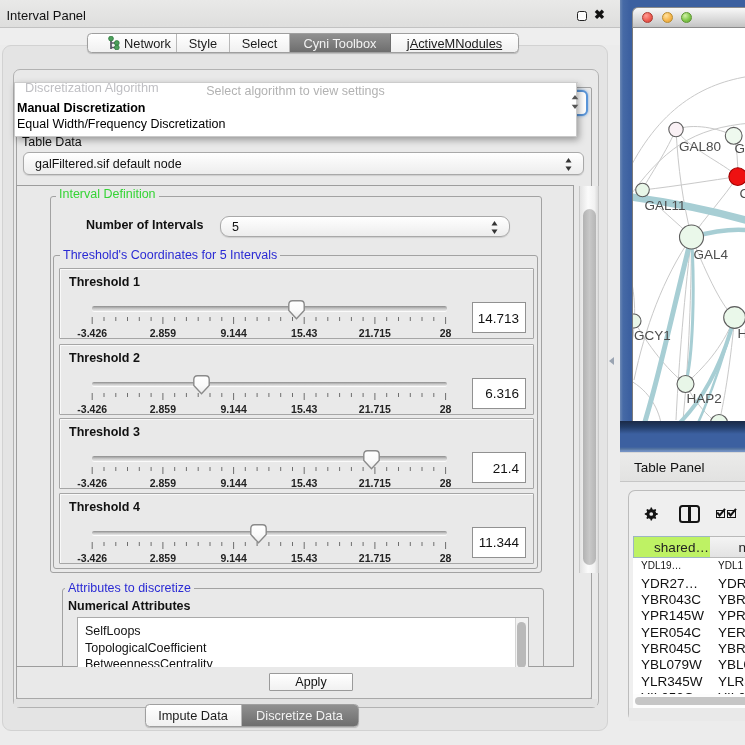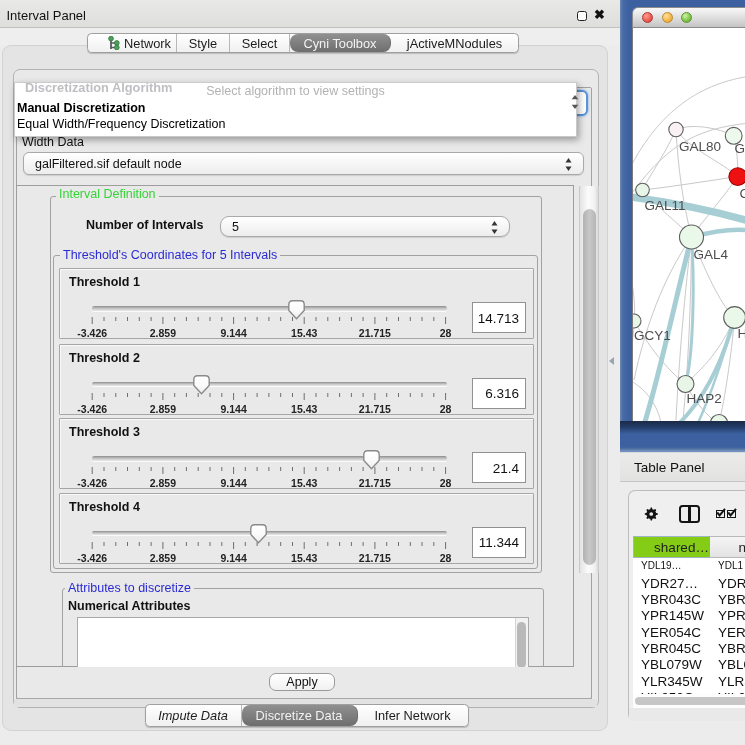--- a/index.html
+++ b/index.html
@@ -7,21 +7,21 @@
 .abs{position:absolute;}
 .grpborder{position:absolute;border:1px solid #a2a2a2;border-radius:3px;}
 .gtitle{position:absolute;background:#e9e9e9;padding:0 3px;line-height:12px;}
 .combo{position:absolute;background:linear-gradient(#ffffff,#f4f4f4 60%,#ededed);border:1px solid #a9a9a9;border-radius:5px;box-shadow:0 1px 1px rgba(0,0,0,0.12);}
 .combo .ctext{position:absolute;left:11px;top:50%;transform:translateY(-50%);font-size:12.5px;color:#111;}
 .updown{position:absolute;width:9px;}
 .updown svg{display:block;}
 .seg{position:absolute;display:flex;background:linear-gradient(#ffffff,#f0f0f0);border:1px solid #9f9f9f;border-radius:4.5px;box-shadow:0 1px 1px rgba(0,0,0,0.18);overflow:hidden;}
 .seg .s{display:flex;align-items:center;justify-content:center;font-size:12.8px;color:#1c1c1c;border-right:1px solid #b8b8b8;white-space:nowrap;}
 .seg .s:last-child{border-right:none;}
-.seg .sel{background:linear-gradient(#909090,#6e6e6e);color:#f2f2f2;border-right-color:#6e6e6e;border-radius:8px;}
+.seg .sel{background:linear-gradient(#909090,#6e6e6e);color:#f2f2f2;border-right-color:#6e6e6e;}
 .tpanel{position:absolute;left:59px;width:475px;height:71px;background:#e9e9e9;border:1px solid #a6a6a6;border-radius:1px;box-shadow:inset 1px 1px 0 rgba(255,255,255,0.7);}
 .tlabel{position:absolute;left:9px;top:6px;font-size:12.5px;font-weight:bold;color:#111;}
 .track{position:absolute;left:32px;top:37px;width:355px;height:4.6px;background:linear-gradient(#8d8d8d,#c9c9c9 55%,#e8e8e8);border-radius:2.3px;box-shadow:0 1px 0 rgba(255,255,255,0.8);}
 .vbox{position:absolute;left:412px;top:33px;width:54px;height:31px;background:#fff;border:1px solid #919191;}
 .vbox span{position:absolute;right:6px;top:50%;transform:translateY(-50%);font-size:13.5px;color:#111;}
 </style></head><body>
 
 <div class="abs" style="left:0;top:0;width:620px;height:28px;background:linear-gradient(#e9e9e8,#dededd);border-bottom:1px solid #c2c2c2;"></div>
 <div class="abs" style="left:6.5px;top:7.5px;font-size:13px;color:#111;">Interval Panel</div>
 <div class="abs" style="left:577px;top:10.5px;width:10px;height:10px;border:1.6px solid #222;border-radius:2.5px;background:#fcfcfc;"></div>
@@ -277,50 +277,50 @@
     <div class="vbox">
       <span>11.344</span>
     </div>
   </div>
 <div class="abs" style="left:16px;top:574px;width:558px;height:93px;overflow:hidden;">
   <div class="grpborder" style="left:46px;top:14px;width:482px;height:120px;"></div>
 </div>
 <div class="gtitle" style="left:65px;top:582px;font-size:12.5px;color:#2a2ad4;">Attributes to discretize</div>
 <div class="abs" style="left:68px;top:599px;font-size:12.5px;font-weight:bold;color:#111;">Numerical Attributes</div>
 <div class="abs" style="left:77px;top:617px;width:452px;height:50px;background:#ffffff;border:1px solid #aaaaaa;border-bottom:none;overflow:hidden;">
+  <div style="position:absolute;left:7px;top:5px;font-size:12.5px;color:#111;line-height:16.5px;">SelfLoops<br>TopologicalCoefficient<br>BetweennessCentrality</div>
   <div style="position:absolute;right:0px;top:0px;width:13px;height:50px;background:#f2f2f2;border-left:1px solid #d5d5d5;"></div>
   <div style="position:absolute;right:2px;top:4px;width:9px;height:46px;background:#b9b9b9;border-radius:4.5px;"></div>
 </div>
 
-<div class="abs" style="left:269px;top:673px;width:66px;height:18px;background:linear-gradient(#ffffff,#f1f1f1);border:1px solid #9a9a9a;border-radius:7px;text-align:center;line-height:17px;font-size:12.5px;color:#111;">Apply</div>
+<div class="abs" style="left:269px;top:673px;width:84px;height:18px;background:linear-gradient(#ffffff,#f1f1f1);border:1px solid #9a9a9a;border-radius:1px;text-align:center;line-height:17px;font-size:12.5px;color:#111;">Apply</div>
 
 <div class="abs" style="left:14px;top:699px;width:583px;height:8px;background:#e2e2e2;"></div>
 <div class="abs" style="left:16px;top:698px;width:576px;height:1px;background:#a8a8a8;"></div>
 
 <div class="seg" style="left:144.5px;top:704px;height:23px;">
- <div class="s" style="width:96px;font-style:italic;">Impute Data</div>
+ <div class="s" style="width:96px;">Impute Data</div>
  <div class="s sel" style="width:116px;">Discretize Data</div>
- <div class="s" style="width:110px;">Infer Network</div>
 </div>
 
 <div class="seg" style="left:87px;top:33px;height:20px;">
  <div class="s" style="width:89px;padding-left:15px;">
    <svg width="12" height="14" style="margin-right:4px;">
         <line x1="3" y1="3" x2="3" y2="13" stroke="#5a5a66" stroke-width="1.8"></line>
         <line x1="3" y1="7" x2="8" y2="7" stroke="#5a5a66" stroke-width="1.6"></line>
         <line x1="3" y1="11.5" x2="8" y2="11.5" stroke="#5a5a66" stroke-width="1.6"></line>
         <circle cx="3" cy="2.6" r="2.4" fill="#4da05c" stroke="#2e7a3e" stroke-width="0.8"></circle>
         <circle cx="8.8" cy="7" r="2.4" fill="#4da05c" stroke="#2e7a3e" stroke-width="0.8"></circle>
         <circle cx="8.8" cy="11.5" r="2.4" fill="#4da05c" stroke="#2e7a3e" stroke-width="0.8"></circle>
       </svg>
    Network</div>
  <div class="s" style="width:53px;">Style</div>
  <div class="s" style="width:60px;">Select</div>
  <div class="s sel" style="width:101px;">Cyni Toolbox</div>
- <div class="s" style="width:127px;">jActiveMNodules</div>
+ <div class="s" style="width:127px;text-decoration:underline;">jActiveMNodules</div>
 </div>
 
 <div class="abs" style="left:620px;top:0;width:125px;height:452px;background:linear-gradient(90deg,#6c88b4 0px,#466aa6 3px,#3c60a0 10px,#3c60a0);"></div>
 <div class="abs" style="left:632px;top:7px;width:113px;height:21px;background:linear-gradient(#f8f8f8,#d2d2d2 75%,#c3c3c3);border:1px solid #8b8b8b;border-right:none;border-radius:6px 0 0 0;"></div>
 <div class="abs" style="left:642px;top:12px;width:11px;height:11px;border-radius:50%;background:radial-gradient(circle at 35% 30%,#ff9d95,#ee5f55 55%,#d0392f);border:0.8px solid #ad3a32;"></div>
 <div class="abs" style="left:661.5px;top:12px;width:11px;height:11px;border-radius:50%;background:radial-gradient(circle at 35% 30%,#ffe2a0,#f6b74e 55%,#dd9b33);border:0.8px solid #b98c2e;"></div>
 <div class="abs" style="left:681px;top:12px;width:11px;height:11px;border-radius:50%;background:radial-gradient(circle at 35% 30%,#d2f0a8,#82c94c 55%,#5fa236);border:0.8px solid #5d9433;"></div>
 
 <div class="abs" style="left:632px;top:28px;width:113px;height:393px;background:#ffffff;overflow:hidden;border-left:1px solid #7b7b7b;">
 <svg width="113" height="393" viewBox="0 0 113 393" style="position:absolute;left:0;top:-0px;">
@@ -398,21 +398,21 @@
 <div class="abs" style="left:688.3px;top:507px;width:2.4px;height:14px;background:#141414;"></div>
 <div class="abs" style="left:715.5px;top:509.5px;width:9px;height:8.5px;border:1.4px solid #141414;background:#efefef;"></div>
 <svg class="abs" style="left:715.0px;top:507px;" width="12" height="12">
     <path d="M2.2 5.5 L4.6 8.4 L10 1.8" stroke="#141414" stroke-width="2" fill="none"></path>
   </svg>
 <div class="abs" style="left:726.5px;top:509.5px;width:9px;height:8.5px;border:1.4px solid #141414;background:#efefef;"></div>
 <svg class="abs" style="left:726.0px;top:507px;" width="12" height="12">
     <path d="M2.2 5.5 L4.6 8.4 L10 1.8" stroke="#141414" stroke-width="2" fill="none"></path>
   </svg>
 <div class="abs" style="left:633px;top:536px;width:112px;height:158px;background:#ffffff;overflow:hidden;">
-  <div style="position:absolute;left:0;top:0;width:88px;height:22px;background:#84cc16;border:1px solid #9db6c2;text-align:center;text-indent:9px;line-height:21px;font-size:13.5px;color:#222;">shared…</div>
+  <div style="position:absolute;left:0;top:0;width:88px;height:22px;background:#bef264;border:1px solid #9db6c2;text-align:center;text-indent:9px;line-height:21px;font-size:13.5px;color:#222;">shared…</div>
   <div style="position:absolute;left:76.5px;top:0;width:36px;height:22px;background:linear-gradient(#f4f4f4,#e3e3e3);border:1px solid #b9b9b9;border-left:none;font-size:13.5px;color:#222;">
       <span style="position:absolute;left:29px;top:3px;">n</span>
     </div>
 </div>
 <div class="abs" style="left:633px;top:558.5px;width:128px;height:16.3px;overflow:hidden;background:#fff;font-size:10px;color:#111;">
     <span style="position:absolute;left:8px;top:1px;">YDL19…</span>
     <span style="position:absolute;left:85px;top:1px;">YDL1</span>
   </div>
 <div class="abs" style="left:633px;top:574.8px;width:112px;height:16.3px;overflow:hidden;background:#fff;font-size:13.5px;color:#111;">
     <span style="position:absolute;left:8px;top:1px;">YDR27…</span>
@@ -444,30 +444,30 @@
   </div>
 <div class="abs" style="left:633px;top:688.9px;width:112px;height:16.3px;overflow:hidden;background:#fff;font-size:13.5px;color:#111;">
     <span style="position:absolute;left:8px;top:1px;">YIL052C</span>
     <span style="position:absolute;left:85px;top:1px;">YIL0</span>
   </div>
 <div class="abs" style="left:633px;top:694px;width:112px;height:14px;background:#fdfdfd;"></div>
 <div class="abs" style="left:635px;top:697px;width:116px;height:8px;background:#c6c6c6;border-radius:4px;"></div>
 <div class="abs" style="left:629px;top:708px;width:116px;height:13px;background:#e9e9e9;"></div>
 
 <div class="abs" style="left:300px;top:90px;width:288px;height:26px;background:#fff;border:2.5px solid #5a95d8;border-radius:6px;box-shadow:0 0 3px rgba(90,149,216,0.8);"></div>
-<div class="abs" style="left:22px;top:135px;font-size:12.5px;color:#111;">Width Data</div>
+<div class="abs" style="left:22px;top:135px;font-size:12.5px;color:#111;">Table Data</div>
 <div class="abs" style="left:14px;top:82px;width:563px;height:55px;background:#ffffff;border:1px solid #c9c9c9;box-shadow:2px 3px 7px rgba(0,0,0,0.35);"></div>
 <div class="abs" style="left:14px;top:84px;width:563px;height:16px;text-align:center;font-size:12.5px;color:#b2b2b2;">Select algorithm to view settings</div>
 <div class="abs" style="left:571px;top:94px;"><svg width="8" height="16">
       <path d="M4 1 L7.3 5.2 H0.7 Z" fill="#555"></path>
       <path d="M4 15 L7.3 10.8 H0.7 Z" fill="#555"></path>
     </svg></div>
 <div class="abs" style="left:17px;top:101px;font-size:12.5px;font-weight:bold;color:#000;">Manual Discretization</div>
 <div class="abs" style="left:17px;top:117px;font-size:12.5px;color:#000;">Equal Width/Frequency Discretization</div>
-<div class="abs" style="left:25px;top:80px;font-size:12.8px;font-weight:bold;color:#bfbfc3;">Discretization Algorithm</div>
+<div class="abs" style="left:25px;top:80px;font-size:12.8px;font-weight:normal;color:#bfbfc3;">Discretization Algorithm</div>
 <div class="abs" style="left:15px;top:82px;width:563px;height:1px;background:#cccccc;"></div>
 
 <div class="combo" style="left:23px;top:152px;width:561px;height:23px;border-radius:6px;">
  <span class="ctext">galFiltered.sif default node</span>
  <span class="updown" style="right:9px;top:5px;">
       <svg width="7" height="13">
         <path d="M3.5 0 L6.5 4.4 H0.5 Z" fill="#333"></path>
         <path d="M3.5 13 L6.5 8.6 H0.5 Z" fill="#333"></path>
       </svg>
     </span>

